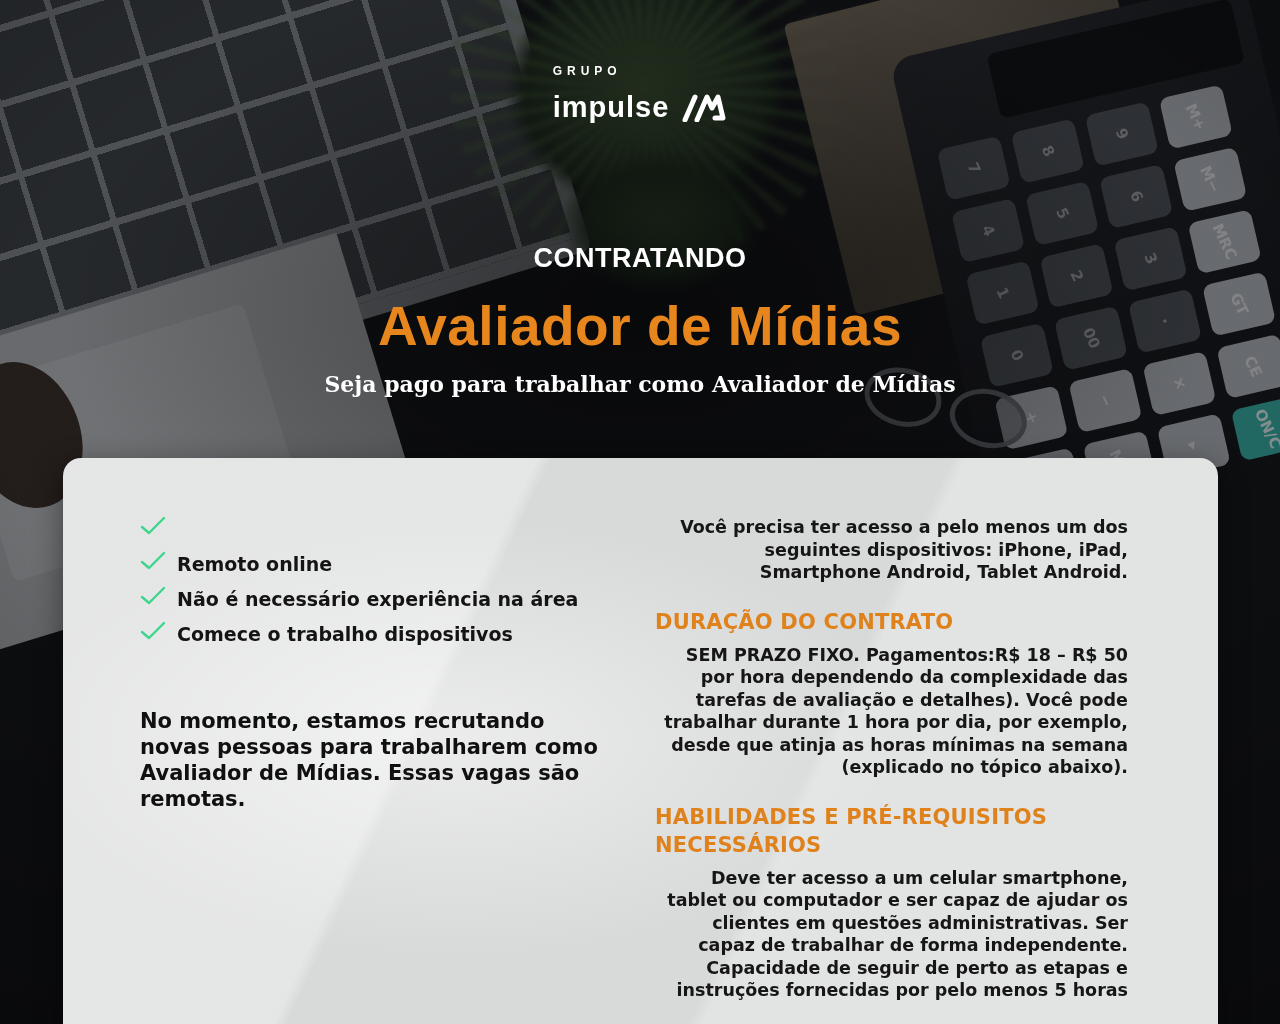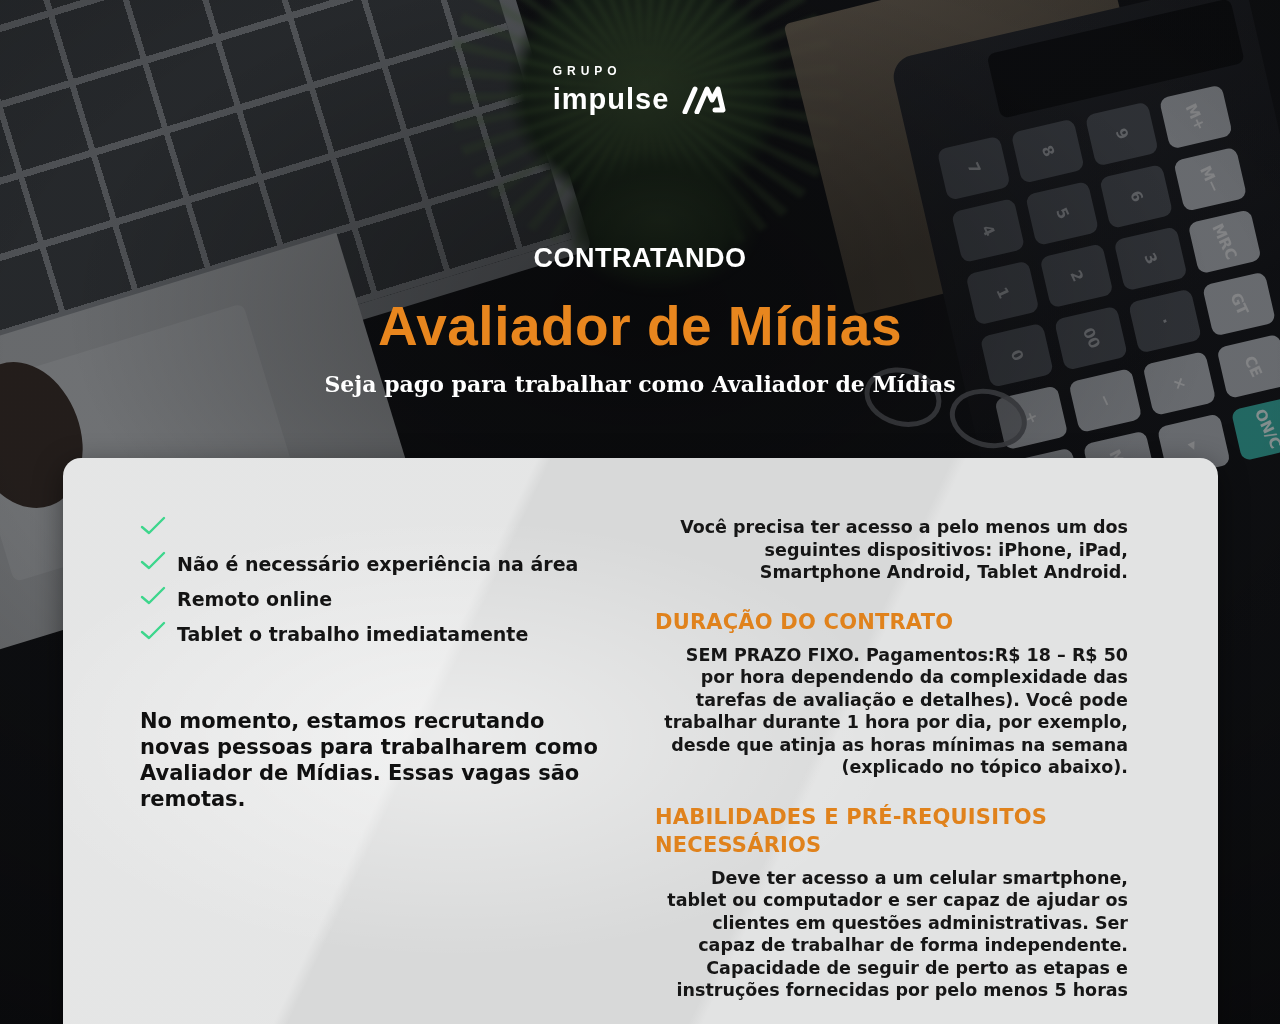--- a/index.html
+++ b/index.html
@@ -64,21 +64,21 @@
         background:
           radial-gradient(60% 45% at 50% 30%, rgba(0,0,0,.38), rgba(0,0,0,0) 75%),
           radial-gradient(140% 110% at 50% 35%, rgba(0,0,0,0) 35%, rgba(0,0,0,.42) 85%),
           linear-gradient(rgba(8,9,11,.46), rgba(8,9,11,.46)); }
 
   
   .hero { position:absolute; inset:0 0 auto 0; height:552px; z-index:2;
         display:flex; flex-direction:column; align-items:center; color:#fff;border-radius:6px; }
   .logo { position:absolute; top:64px; display:flex; flex-direction:column; align-items:flex-start; }
   .logo-top { font:bold 12px "Liberation Sans", sans-serif; letter-spacing:5px; color:#fff; }
-  .logo-row { display:flex; align-items:center; gap:12px; margin-top:7px; }
+  .logo-row { display:flex; align-items:center; gap:12px; margin-top:15px; }
   .logo-name { font:bold 29px/1 "Liberation Sans", sans-serif; letter-spacing:1px; color:#fff; }
   .kicker { position:absolute; top:243px; font:bold 27px "Liberation Sans", sans-serif; letter-spacing:.5px; }
   .title  { position:absolute; top:294px; font:bold 55px "Liberation Sans", sans-serif; letter-spacing:.5px; }
   .subtitle { position:absolute; top:371px; font:bold 22px "DejaVu Serif", serif; }
 
   
   .card { position:absolute; z-index:3; left:63px; top:458px; width:1155px; height:700px;
         border-radius:18px;
         background:
           radial-gradient(55% 45% at 34% 40%, rgba(255,255,255,.5), rgba(255,255,255,0) 70%),
@@ -221,33 +221,33 @@
     <ul class="checklist" id="checklist">
         <li>
           <span><svg class="check-icon" viewBox="0 0 26 20">
               <polyline points="2,11 9,17 24,2" fill="none" stroke="#3DD68C" stroke-width="2.4" stroke-linecap="round" stroke-linejoin="round"></polyline>
             </svg></span>
         </li>
         <li>
           <span><svg class="check-icon" viewBox="0 0 26 20">
               <polyline points="2,11 9,17 24,2" fill="none" stroke="#3DD68C" stroke-width="2.4" stroke-linecap="round" stroke-linejoin="round"></polyline>
             </svg></span>
+          <span>Remoto online</span>
+        </li>
+        <li>
+          <span><svg class="check-icon" viewBox="0 0 26 20">
+              <polyline points="2,11 9,17 24,2" fill="none" stroke="#3DD68C" stroke-width="2.4" stroke-linecap="round" stroke-linejoin="round"></polyline>
+            </svg></span>
           <span>Não é necessário experiência na área</span>
         </li>
         <li>
           <span><svg class="check-icon" viewBox="0 0 26 20">
               <polyline points="2,11 9,17 24,2" fill="none" stroke="#3DD68C" stroke-width="2.4" stroke-linecap="round" stroke-linejoin="round"></polyline>
             </svg></span>
-          <span>Remoto online</span>
-        </li>
-        <li>
-          <span><svg class="check-icon" viewBox="0 0 26 20">
-              <polyline points="2,11 9,17 24,2" fill="none" stroke="#3DD68C" stroke-width="2.4" stroke-linecap="round" stroke-linejoin="round"></polyline>
-            </svg></span>
-          <span>Tablet o trabalho imediatamente</span>
+          <span>Comece o trabalho dispositivos</span>
         </li>
       </ul>
     <p class="intro">No momento, estamos recrutando novas pessoas para trabalharem como Avaliador de Mídias. Essas vagas são remotas.</p>
   </div>
   <div class="col-right" id="sections">
       <div class="section">
         <p>Você precisa ter acesso a pelo menos um dos seguintes dispositivos: iPhone, iPad, Smartphone Android, Tablet Android.</p>
       </div>
       <div class="section">
         <h3>DURAÇÃO DO CONTRATO</h3>

